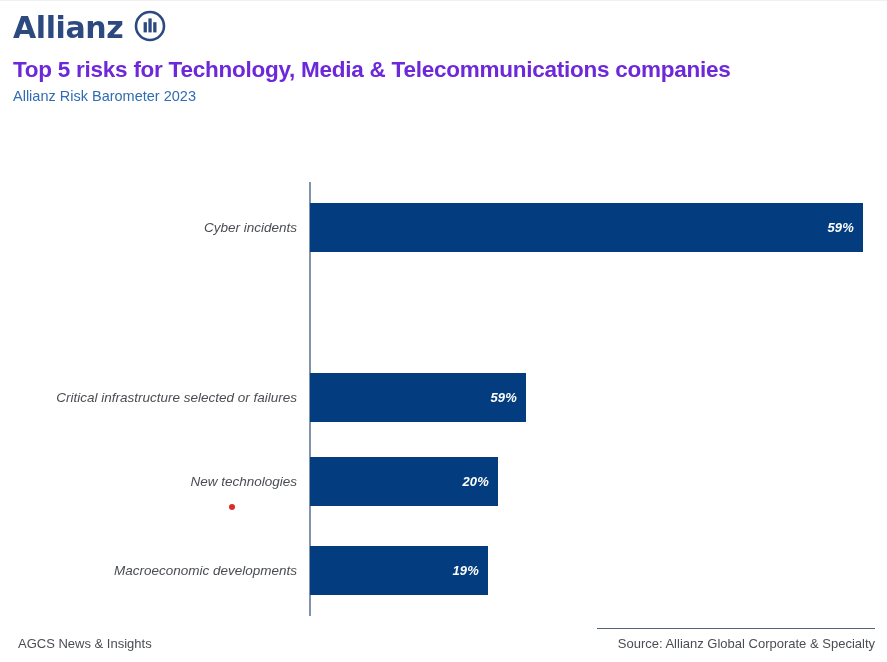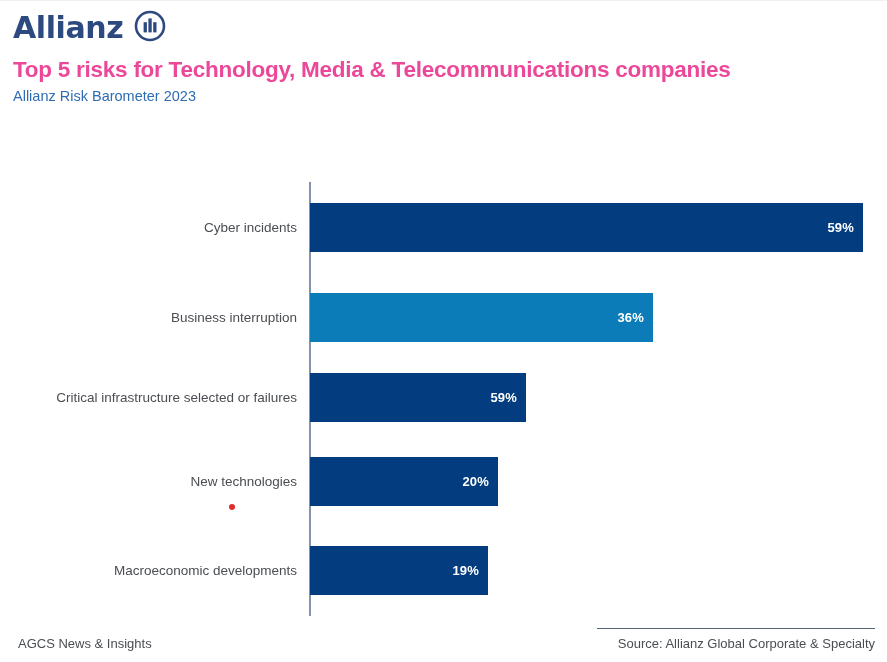--- a/index.html
+++ b/index.html
@@ -52,21 +52,21 @@
     display: block;
   }
 
   
   .page-title {
     position: absolute;
     left: 13px;
     top: 57px;
     font-size: 22.5px;
     font-weight: 700;
-    color: #ec4899;
+    color: #6d28d9;
     letter-spacing: -0.25px;
     white-space: nowrap;
   }
   .page-subtitle {
     position: absolute;
     left: 13px;
     top: 88px;
     font-size: 14.5px;
     font-weight: 400;
     color: #2f6cb4;
@@ -96,20 +96,21 @@
     top: 4px;
     width: 1.6px;
     height: 434px;
     background: #8294ac;
   }
   .bar-row {
     position: absolute;
     left: 0;
     width: 887px;
     height: 58px;
+    font-style: italic;
   }
   .bar-label {
     position: absolute;
     right: 590px;
     top: 0;
     height: 49px;
     line-height: 49px;
     font-size: 13.5px;
     color: #4a4d52;
     white-space: nowrap;
@@ -203,28 +204,20 @@
 
     <div class="bar-row" style="top:25px;">
       <div class="bar-label">Cyber incidents</div>
       <div class="bar-track">
         <div class="bar-fill" style="width:553px;background:#043d7f;">
           <div class="bar-value">59%</div>
         </div>
       </div>
     </div>
 
-    <div class="bar-row" style="top:115px;">
-      <div class="bar-label">Business interruption</div>
-      <div class="bar-track">
-        <div class="bar-fill" style="width:343px;background:#0b7cb8;">
-          <div class="bar-value">36%</div>
-        </div>
-      </div>
-    </div>
 
     <div class="bar-row" style="top:195px;">
       <div class="bar-label">Critical infrastructure selected or failures</div>
       <div class="bar-track">
         <div class="bar-fill" style="width:216px;background:#043d7f;">
           <div class="bar-value">59%</div>
         </div>
       </div>
     </div>
 

